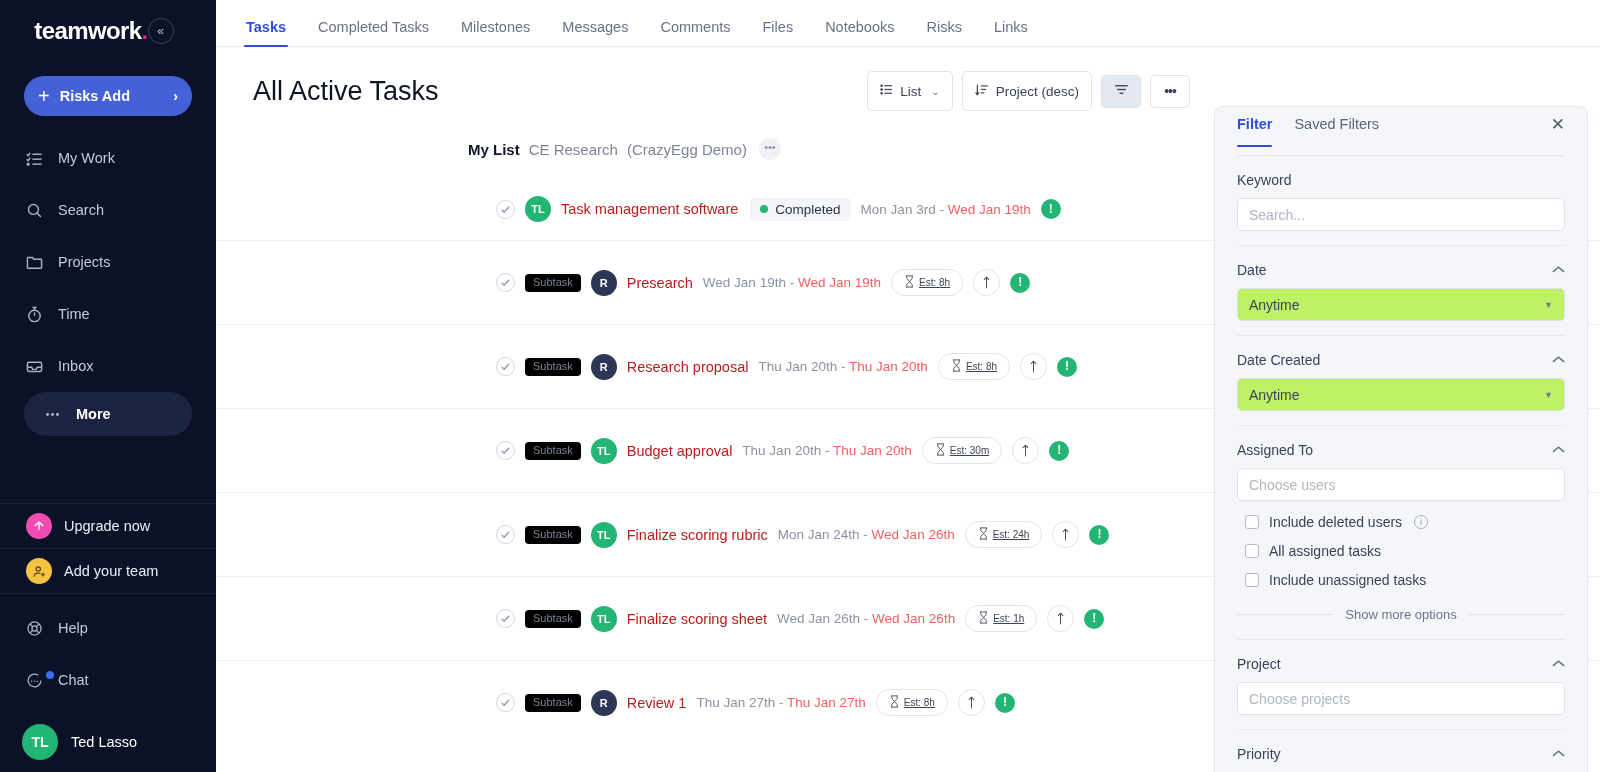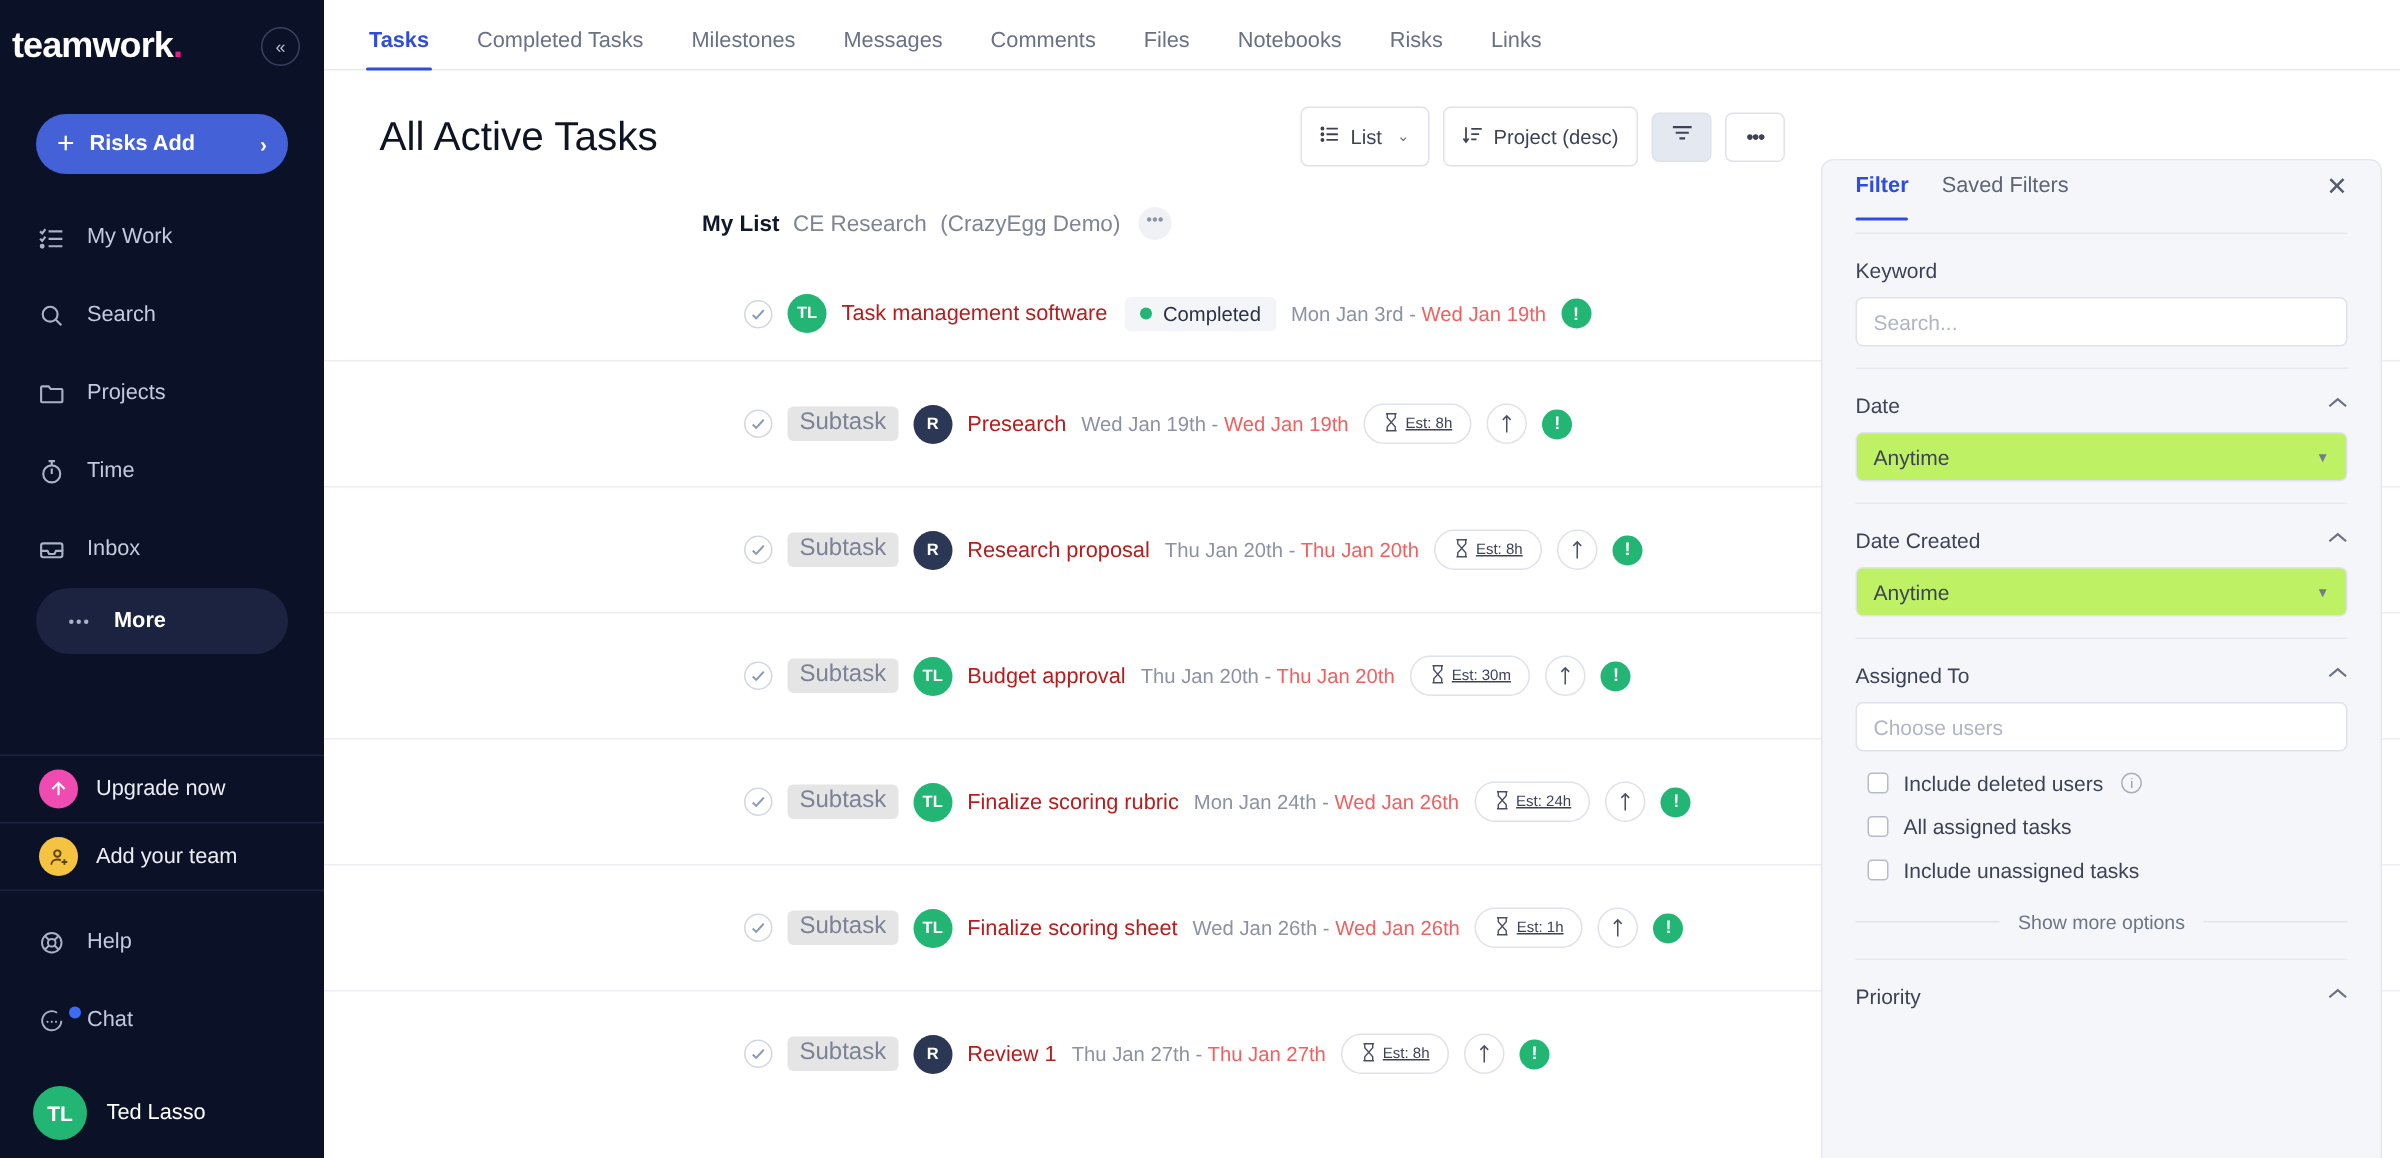--- a/index.html
+++ b/index.html
@@ -14,21 +14,21 @@
   
   .sidebar {
     width: 216px; height: 772px;
     background: #0b1126;
     display: flex; flex-direction: column;
     flex: 0 0 216px;
     position: relative;
   }
   .sb-head {
     height: 62px; display: flex; align-items: center;
-    padding: 0 16px 0 8px; justify-content: space-between;
+    padding: 0 16px 0 8px; justify-content: center;
   }
   .logo {
     color: #ffffff; font-size: 24px; font-weight: bold;
     letter-spacing: -0.6px;
   }
   .logo .dot { color: #e0218a; }
   .collapse-btn {
     width: 26px; height: 26px; border-radius: 50%;
     border: 1px solid #3a4260; color: #b9c0d4;
     display: flex; align-items: center; justify-content: center;
@@ -147,21 +147,21 @@
     border-top: 1px solid #eceef3;
   }
   .task-row.first { border-top: none; height: 68px; padding-top: 6px;}
   .chk {
     width: 19px; height: 19px; border-radius: 50%;
     border: 1.3px solid #d2d6e0; color: #9aa3bb;
     display: flex; align-items: center; justify-content: center;
     font-size: 11px; cursor: pointer; flex: 0 0 19px; margin-left: -1px;
   }
   .subtask-pill {
-    background: #e5e5e5; color: #7b8295; font-size: 16px;
+    background: #000000; color: #7b8295; font-size: 11px;
     border-radius: 4px; padding: 3px 8px 4px 8px; line-height: 1;
   }
   .av {
     width: 26px; height: 26px; border-radius: 50%;
     display: flex; align-items: center; justify-content: center;
     color: #fff; font-size: 11px; font-weight: bold; flex: 0 0 26px;
   }
   .av.green { background: #22b573; }
   .av.navy { background: #2b3754; }
   .task-name { font-size: 14.5px; color: #b91c1c; white-space: nowrap; }
@@ -771,20 +771,33 @@
           </div>
           <div class="fp-check-row">
             <span class="fp-box"></span>
             <span>Include unassigned tasks</span>
           </div>
           <div class="show-more">
             <span>Show more options</span>
           </div>
         </div>
 
+        <div class="fp-section">
+          <div class="fp-label-row">
+            <span class="fp-label">Project</span>
+            <span class="fp-chev">
+              <svg width="13" height="9" viewBox="0 0 14 9" fill="none" stroke="currentColor" stroke-width="1.6">
+                  <polyline points="1,7 7,2 13,7"></polyline>
+                </svg>
+            </span>
+          </div>
+          <div class="fp-input">
+            <span>Choose projects</span>
+          </div>
+        </div>
 
         <div class="fp-section nobord">
           <div class="fp-label-row">
             <span class="fp-label">Priority</span>
             <span class="fp-chev">
               <svg width="13" height="9" viewBox="0 0 14 9" fill="none" stroke="currentColor" stroke-width="1.6">
                   <polyline points="1,7 7,2 13,7"></polyline>
                 </svg>
             </span>
           </div>

